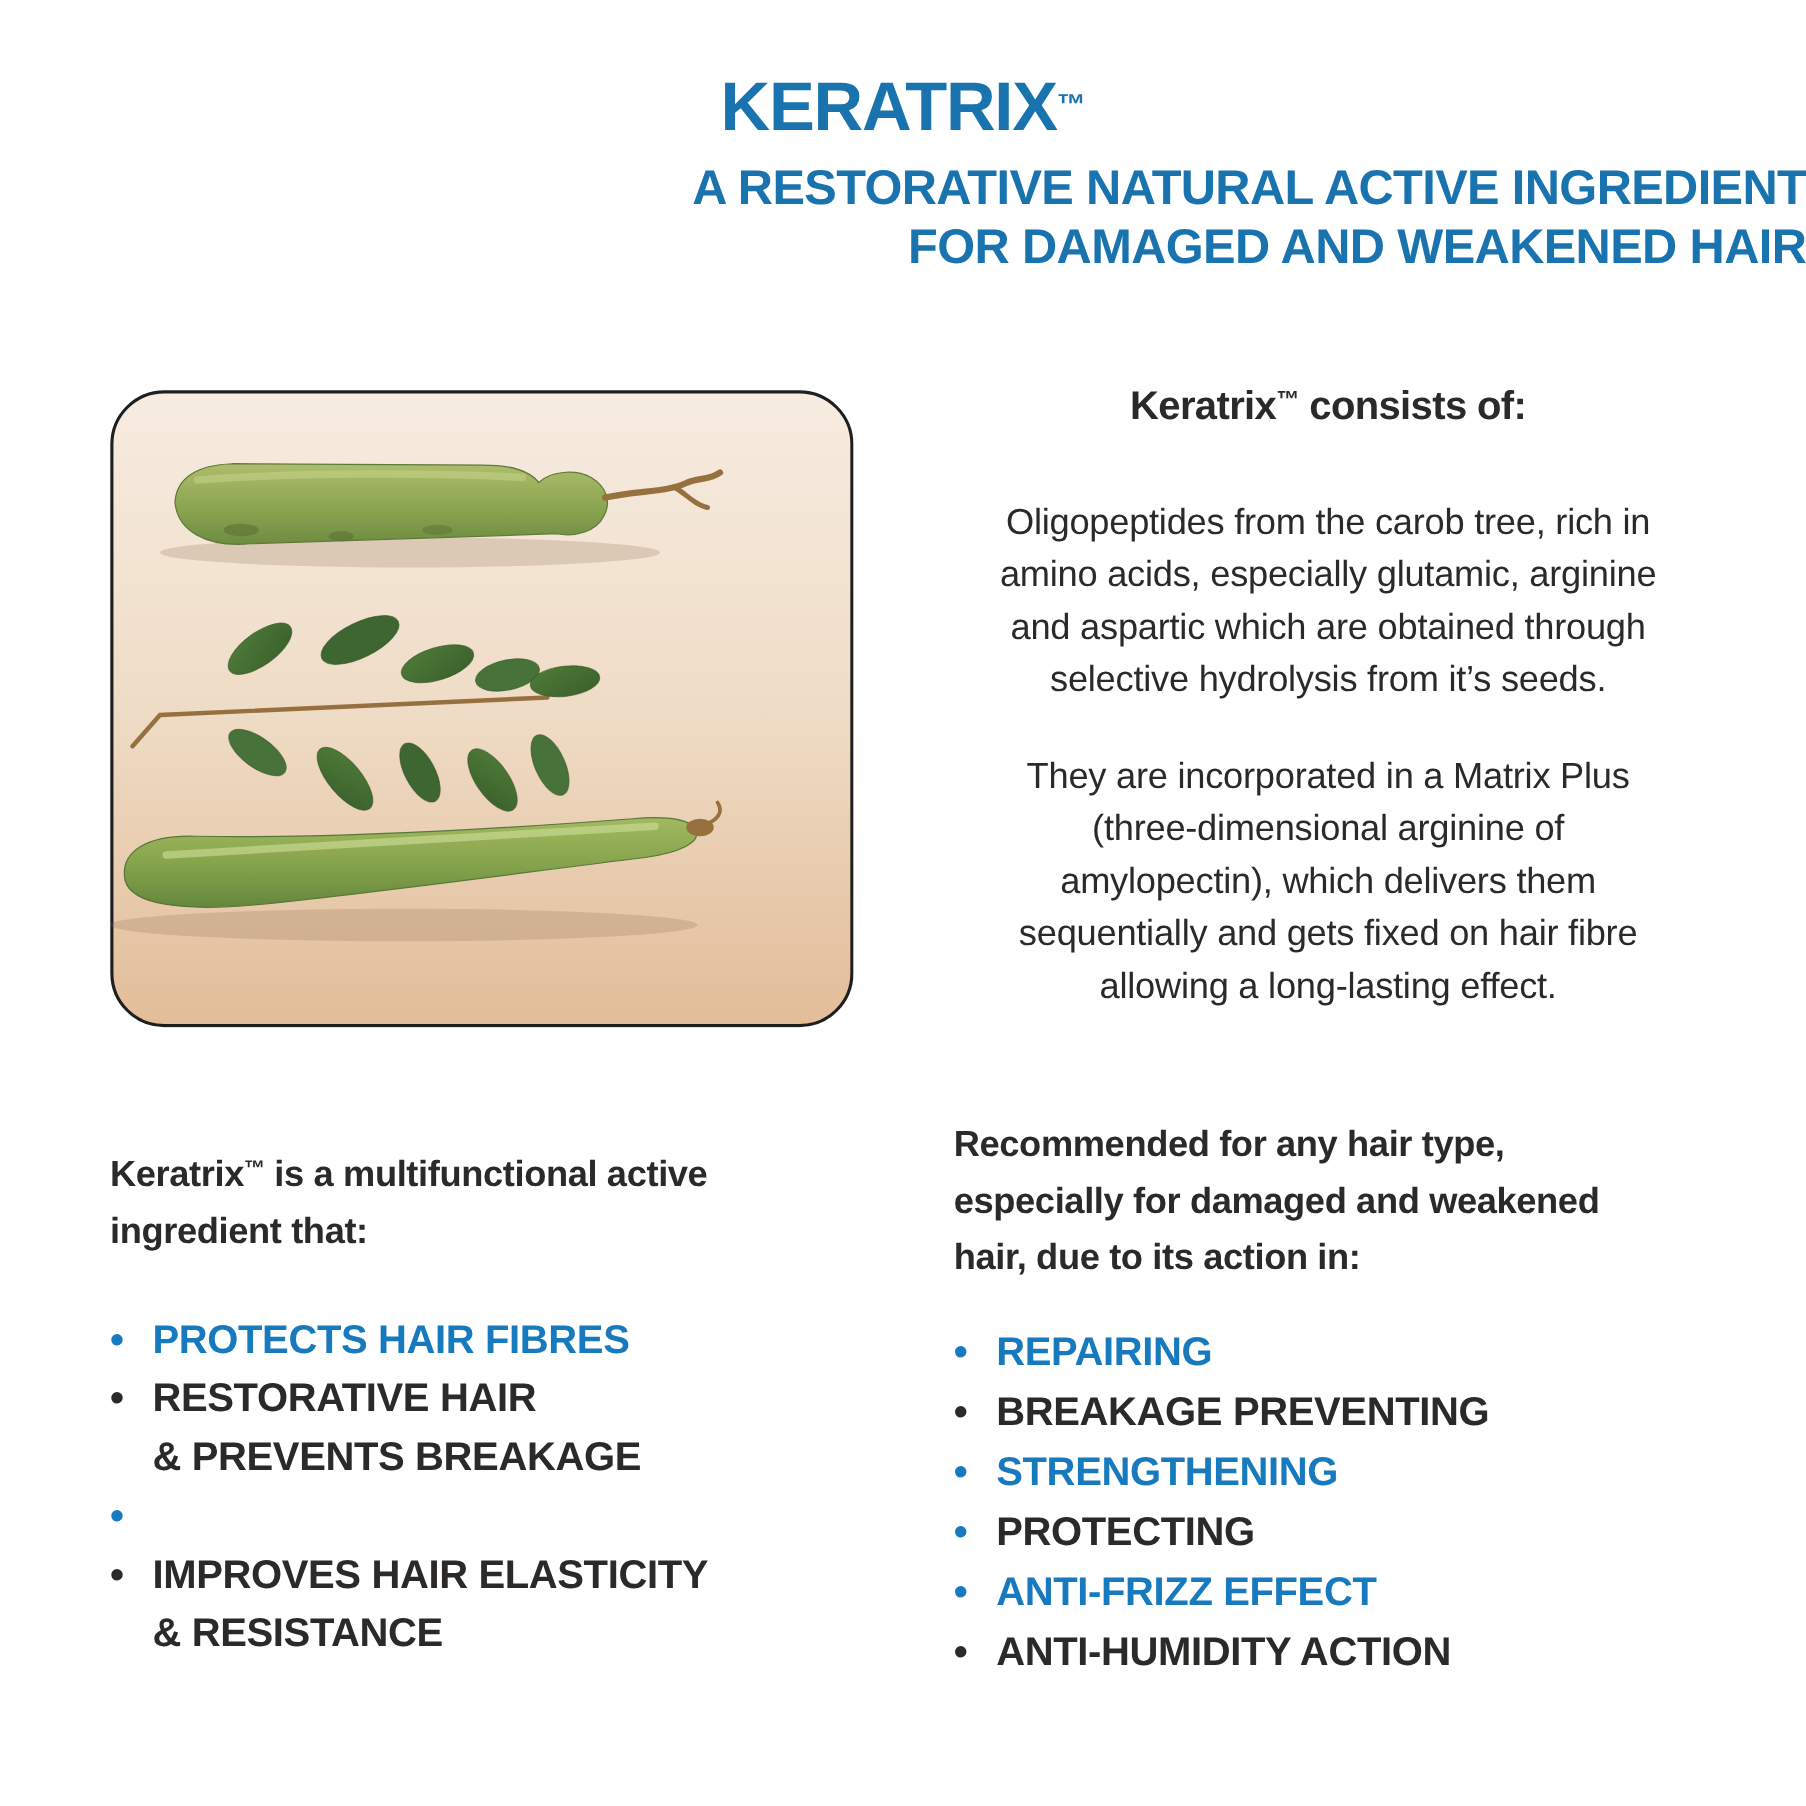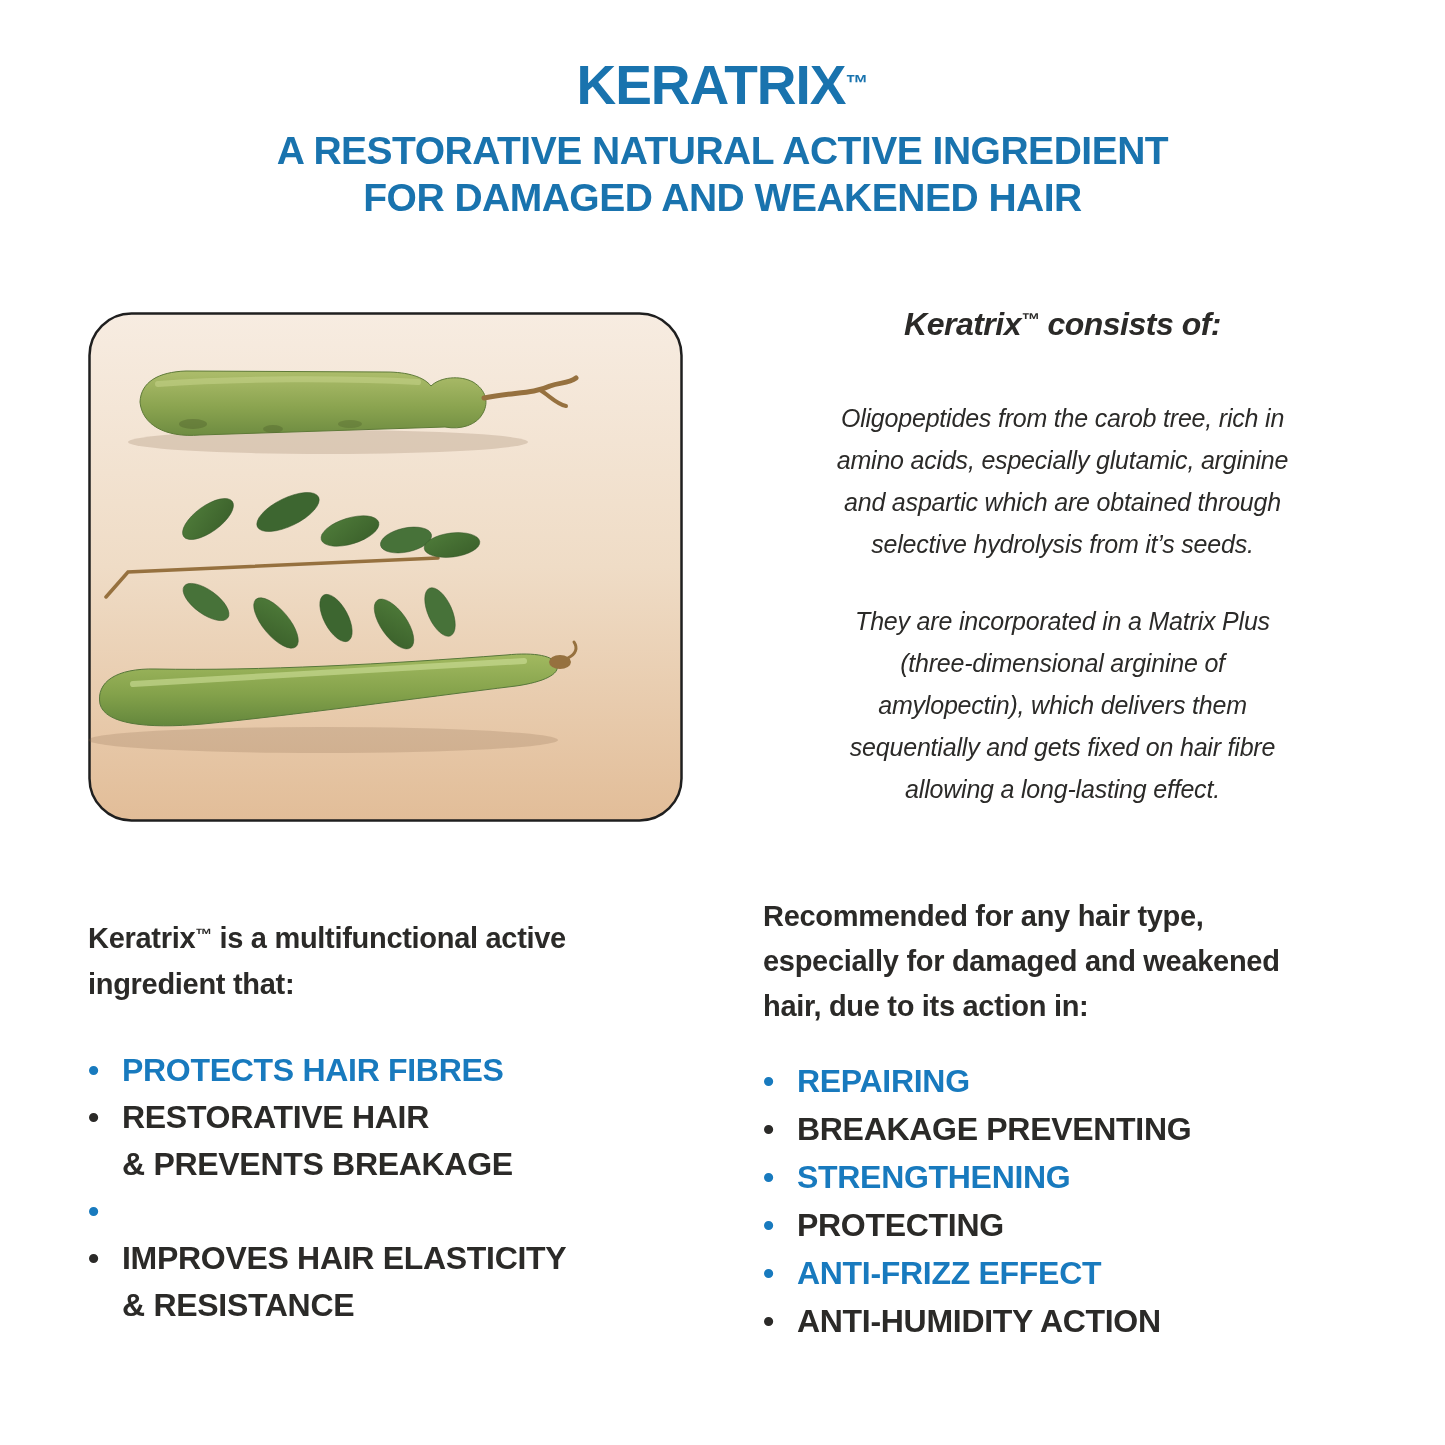--- a/index.html
+++ b/index.html
@@ -10,30 +10,30 @@
     color:var(--text-dark,#2b2a28);
     overflow:hidden;
   }
   .page { position:relative; width:1445px; height:1445px; }
 
   
   .hero { position:absolute; top:56px; left:0; width:100%; text-align:center; color:var(--accent-blue,#1973ae); }
   .hero h1 { margin:0; font-size:55px; font-weight:bold; letter-spacing:-1px; line-height:1.08; }
   .hero h1 sup { font-size:0.42em; vertical-align:0.55em; letter-spacing:0; }
   .subtitle { margin-top:12px; font-weight:bold; font-size:39px; line-height:47px; letter-spacing:-0.5px; }
-  .subtitle .line { display:block; }
+  .subtitle .line { display:block;text-align:right; }
 
   
   .photo { position:absolute; left:88px; top:312px; margin:0; width:595px; height:510px; }
 
   
-  .consists { position:absolute; left:725px; top:306px; width:675px; text-align:center;font-style:italic; }
+  .consists { position:absolute; left:725px; top:306px; width:675px; text-align:center; }
   .consists h2 { margin:0 0 54px; font-size:32px; font-weight:bold; letter-spacing:-0.5px; color:var(--text-dark,#2b2a28); }
   sup.tm { font-size:0.58em; vertical-align:0.5em; }
-  .para { margin:0; font-size:25px; line-height:42px; letter-spacing:-0.2px; font-weight:400; }
+  .para { margin:0; font-size:29px; line-height:42px; letter-spacing:-0.2px; font-weight:400; }
   .para + .para { margin-top:35px; }
   .para .line { display:block; }
 
   
   .benefits h3 { margin:0; font-size:29px; font-weight:bold; letter-spacing:-0.3px; color:var(--text-dark,#2b2a28); }
   .left-benefits  { position:absolute; left:88px;  top:912px; width:640px; }
   .right-benefits { position:absolute; left:763px; top:894px; width:660px; }
   .left-benefits h3  { line-height:46px; }
   .right-benefits h3 { line-height:45px; }
   .benefits ul { list-style:none; padding:0; }

